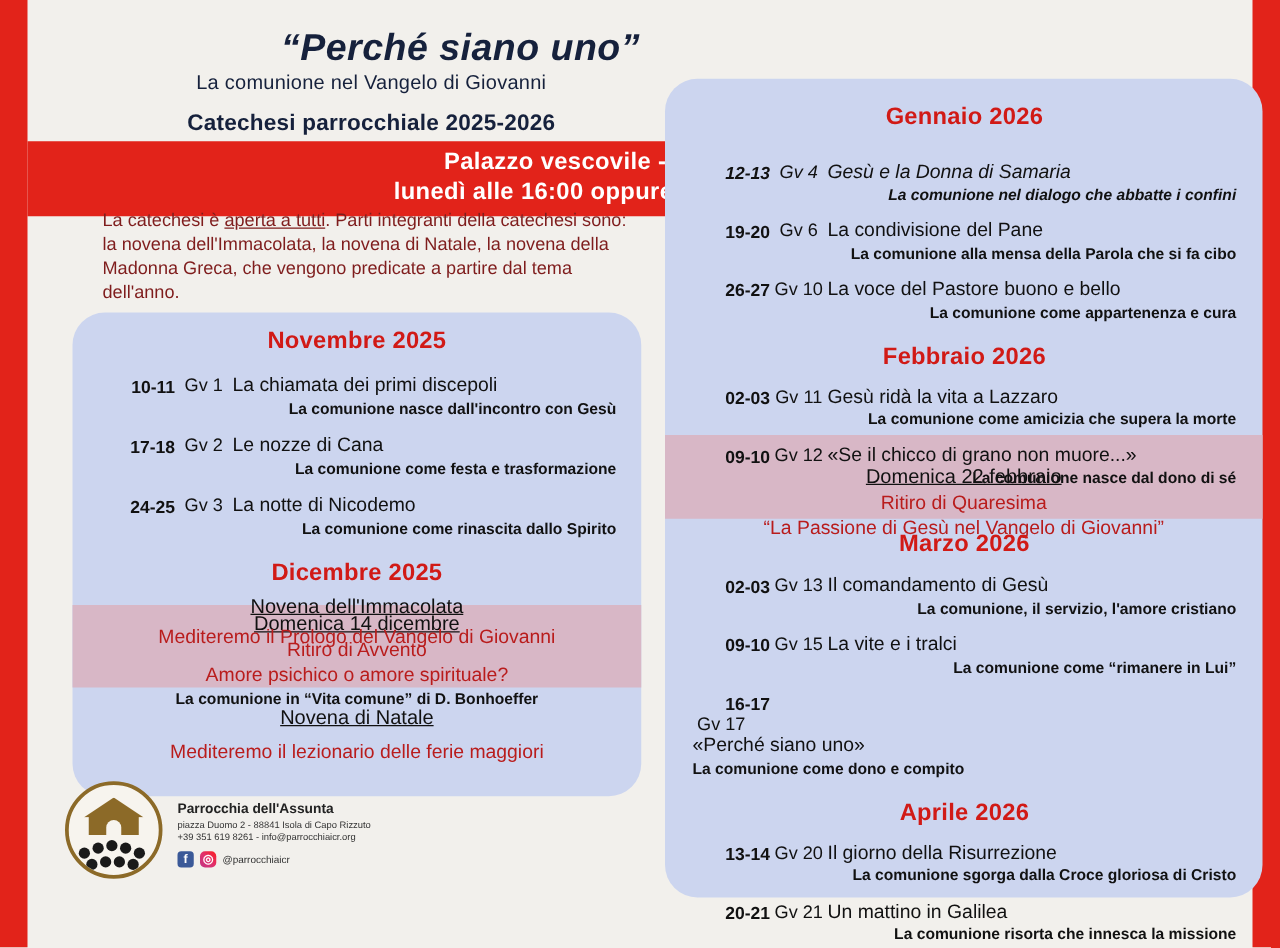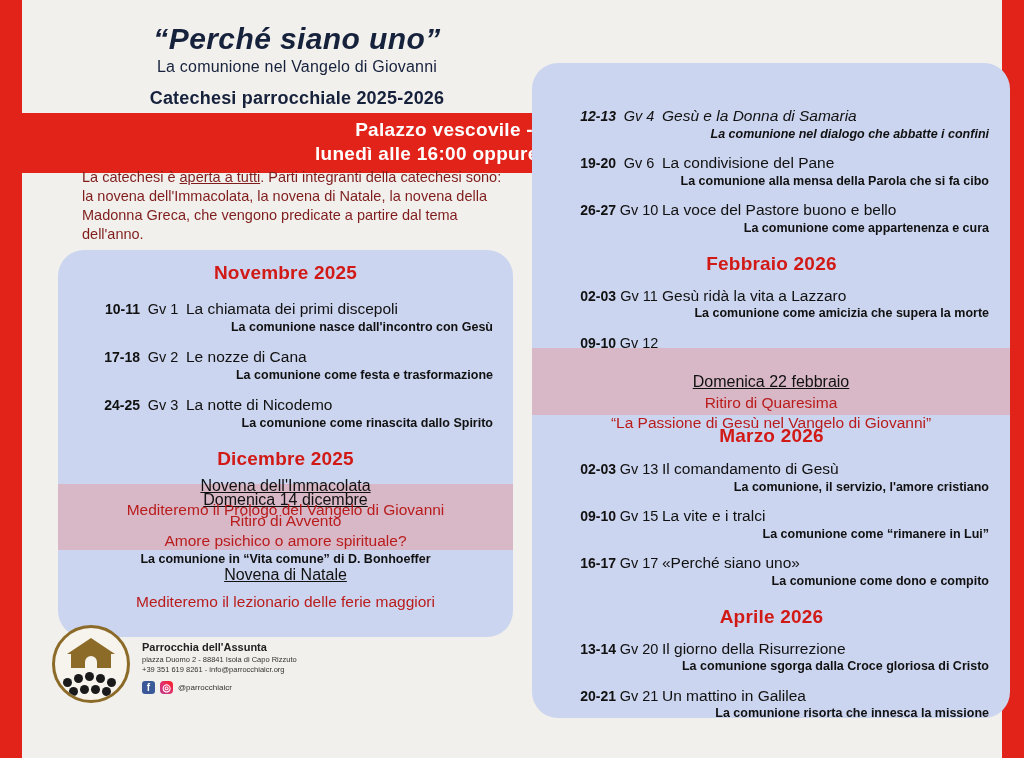--- a/index.html
+++ b/index.html
@@ -41,20 +41,21 @@
     width: 430px;
     text-align: center;
   }
   .title-main {
     font-size: 30px;
     font-weight: bold;
     font-style: italic;
     color: #16213c;
     letter-spacing: 0.4px;
     line-height: 1.1;
+    text-align: right;
   }
   .title-sub {
     font-size: 16px;
     color: #16213c;
     margin-top: 3px;
     letter-spacing: 0.2px;
   }
   .title-third {
     font-size: 18px;
     font-weight: bold;
@@ -377,20 +378,21 @@
 
     <div class="retreat-strip" style="top:285px;height:67px;padding-top:24px;">
       <div class="centered-block">
         <div class="head">Domenica 22 febbraio</div>
         <div class="body">Ritiro di Quaresima</div>
         <div class="body">“La Passione di Gesù nel Vangelo di Giovanni”</div>
       </div>
     </div>
 
     <div style="position:absolute;left:22px;top:20px;width:435px;">
+      <div class="month">Gennaio 2026</div>
 
       <div class="entry" style="margin-top:24px;font-style:italic;">
         <div class="dates">12-13</div>
         <div class="ref">Gv 4</div>
         <div class="texts">
           <div class="main-line">Gesù e la Donna di Samaria</div>
           <div class="sub-line">La comunione nel dialogo che abbatte i confini</div>
         </div>
       </div>
 
@@ -419,20 +421,24 @@
         <div class="ref">Gv 11</div>
         <div class="texts">
           <div class="main-line">Gesù ridà la vita a Lazzaro</div>
           <div class="sub-line">La comunione come amicizia che supera la morte</div>
         </div>
       </div>
 
       <div class="entry" style="margin-top:12px;">
         <div class="dates">09-10</div>
         <div class="ref">Gv 12</div>
+        <div class="texts">
+          <div class="main-line">«Se il chicco di grano non muore...»</div>
+          <div class="sub-line">La comunione nasce dal dono di sé</div>
+        </div>
       </div>
     </div>
 
     <div style="position:absolute;left:22px;top:362px;width:435px;">
       <div class="month">Marzo 2026</div>
 
       <div class="entry" style="margin-top:13px;">
         <div class="dates">02-03</div>
         <div class="ref">Gv 13</div>
         <div class="texts">
@@ -443,21 +449,21 @@
 
       <div class="entry" style="margin-top:12px;">
         <div class="dates">09-10</div>
         <div class="ref">Gv 15</div>
         <div class="texts">
           <div class="main-line">La vite e i tralci</div>
           <div class="sub-line">La comunione come “rimanere in Lui”</div>
         </div>
       </div>
 
-      <div class="entry" style="margin-top:12px;">
+      <div class="entry" style="margin-top:12px;flex-direction:column;">
         <div class="dates">16-17</div>
         <div class="ref">Gv 17</div>
         <div class="texts">
           <div class="main-line">«Perché siano uno»</div>
           <div class="sub-line">La comunione come dono e compito</div>
         </div>
       </div>
 
       <div class="month" style="margin-top:16px;">Aprile 2026</div>
 

